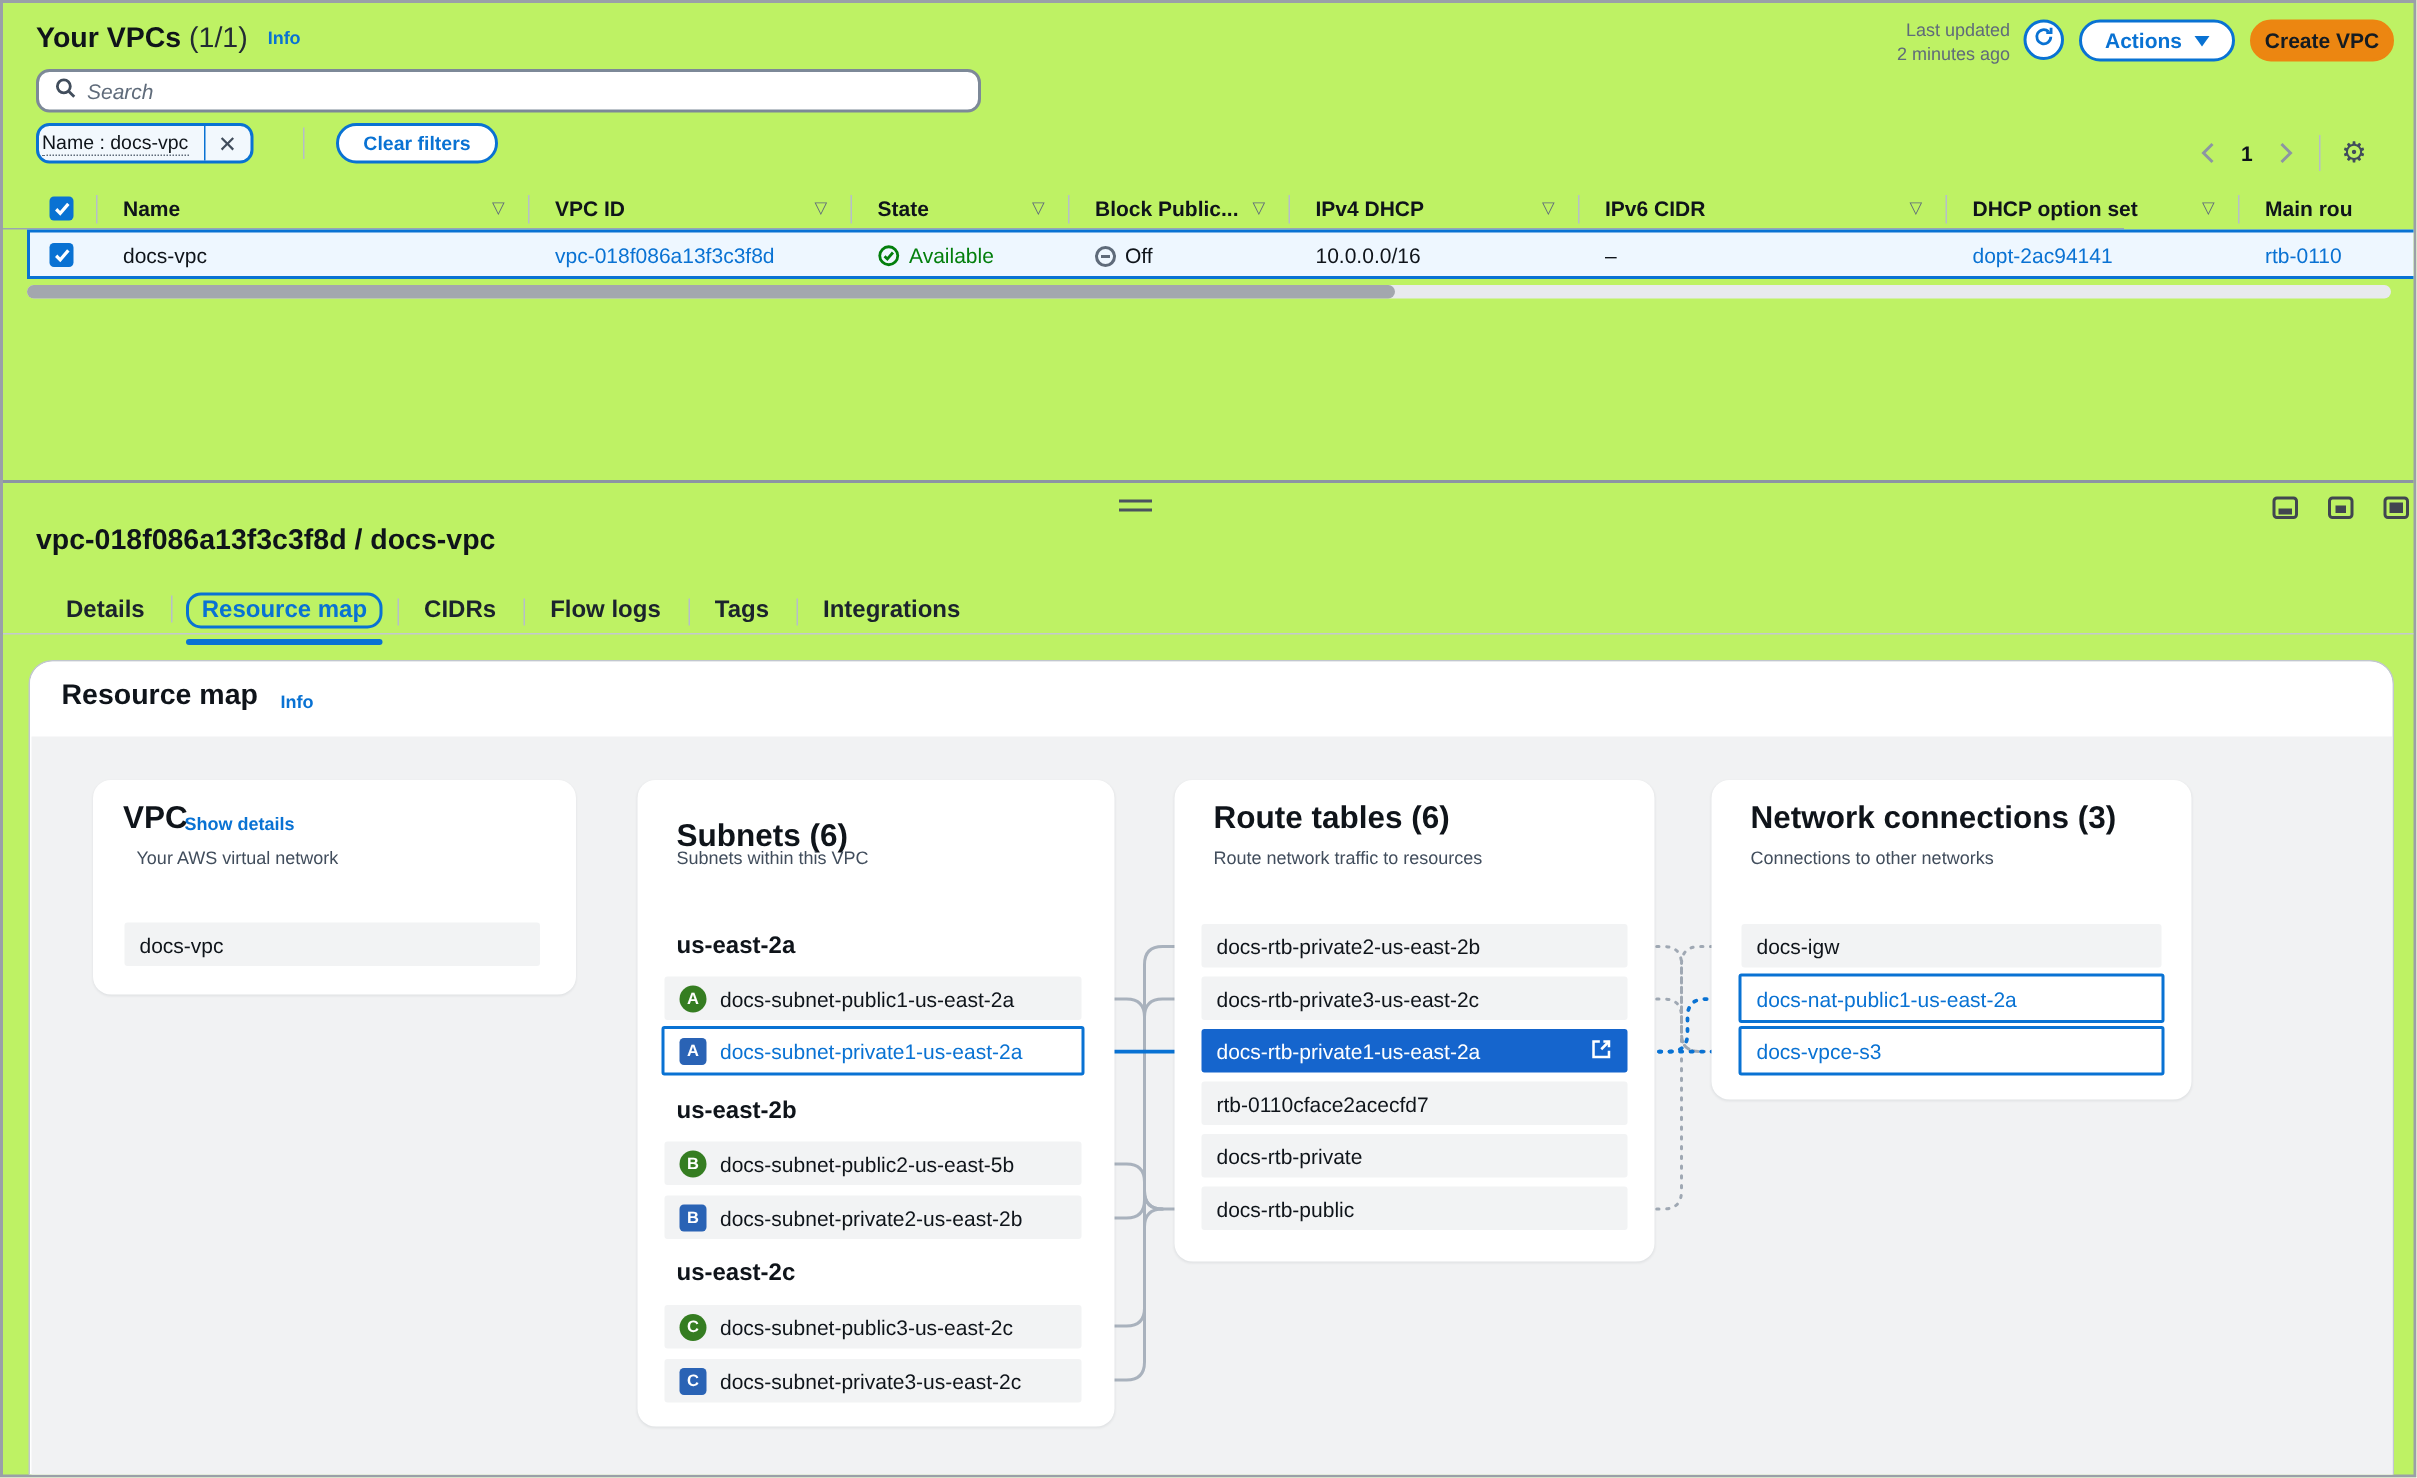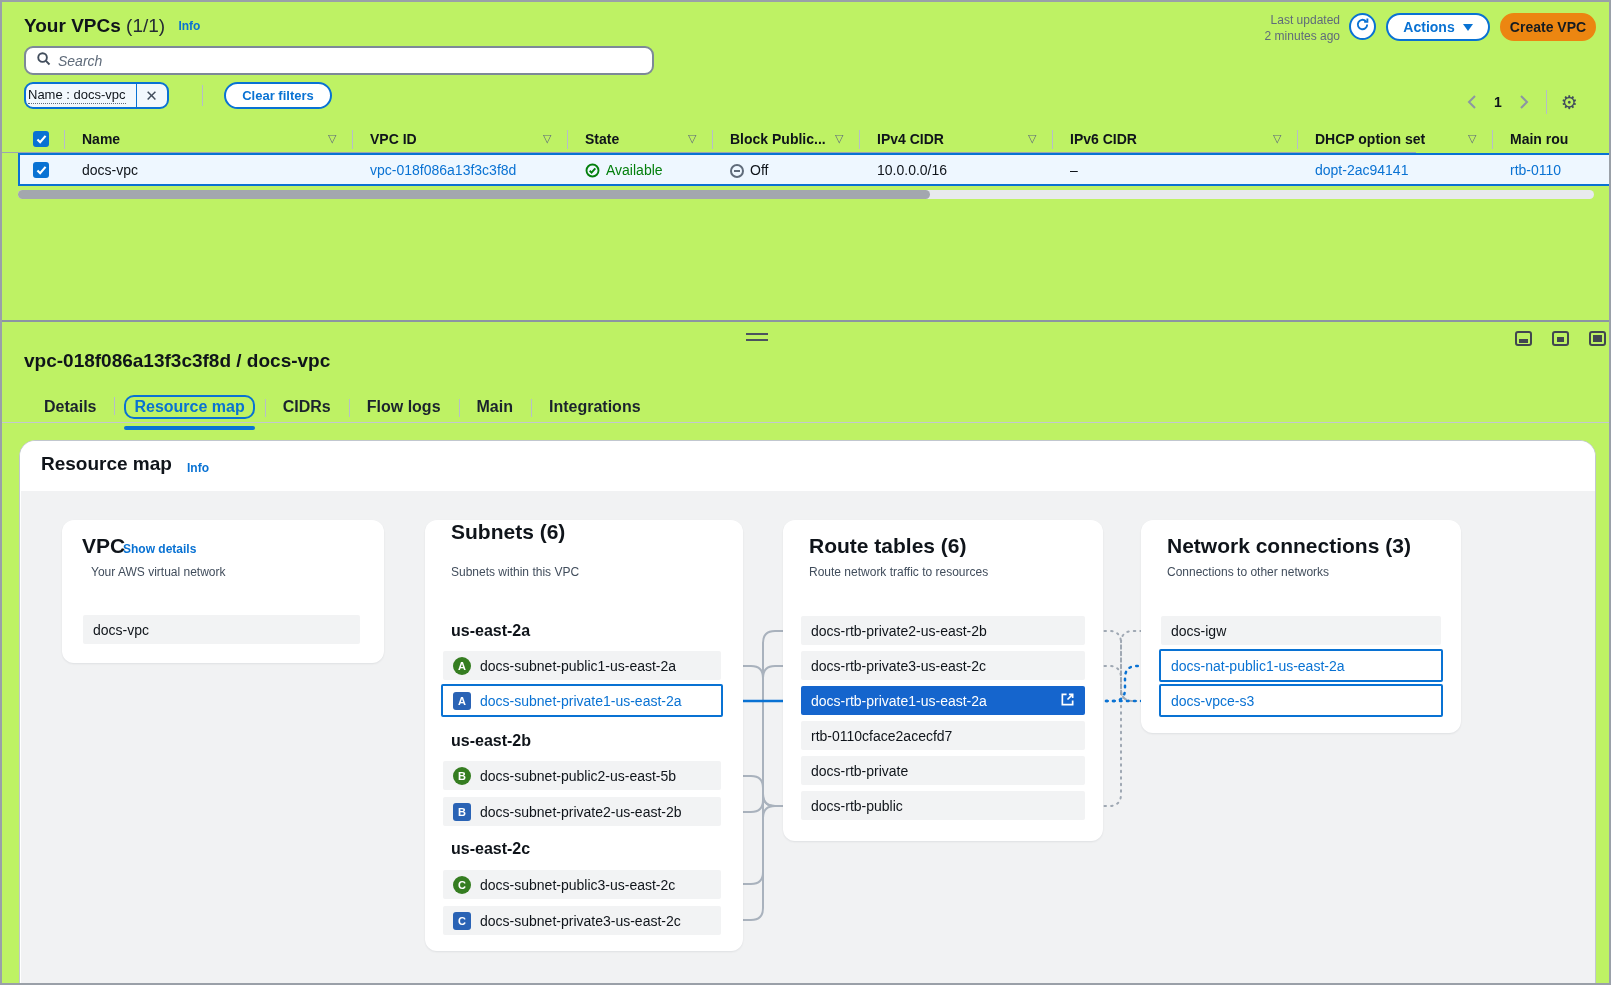--- a/index.html
+++ b/index.html
@@ -176,21 +176,21 @@
     <div class="col-divider" style="left:350px;"></div>
     <span class="th" style="left:368px;">VPC ID</span>
     <span class="sort-icon" style="left:541px;">▽</span>
     <div class="col-divider" style="left:565px;"></div>
     <span class="th" style="left:583px;">State</span>
     <span class="sort-icon" style="left:686px;">▽</span>
     <div class="col-divider" style="left:710px;"></div>
     <span class="th" style="left:728px;">Block Public...</span>
     <span class="sort-icon" style="left:833px;">▽</span>
     <div class="col-divider" style="left:857px;"></div>
-    <span class="th" style="left:875px;">IPv4 CIDR</span>
+    <span class="th" style="left:875px;">IPv4 DHCP</span>
     <span class="sort-icon" style="left:1026px;">▽</span>
     <div class="col-divider" style="left:1050px;"></div>
     <span class="th" style="left:1068px;">IPv6 CIDR</span>
     <span class="sort-icon" style="left:1271px;">▽</span>
     <div class="col-divider" style="left:1295px;"></div>
     <span class="th" style="left:1313px;">DHCP option set</span>
     <span class="sort-icon" style="left:1466px;">▽</span>
     <div class="col-divider" style="left:1490px;"></div>
     <span class="th" style="left:1508px;">Main rou</span>
   </div>
@@ -233,21 +233,21 @@
   </div>
 
   <div class="detail-heading">vpc-018f086a13f3c3f8d / docs-vpc</div>
 
   <div class="tabs-underline"></div>
   <div class="tabs">
     <span class="tab">Details</span>
     <span class="tab selected"><span class="tab-ring">Resource map</span></span>
     <span class="tab">CIDRs</span>
     <span class="tab">Flow logs</span>
-    <span class="tab">Main</span>
+    <span class="tab">Tags</span>
     <span class="tab">Integrations</span>
   </div>
 
   <div class="rm-card">
     <div class="rm-header">
       <span class="rm-title">Resource map</span>
       <a class="rm-info" href="#">Info</a>
     </div>
 
     <div class="rm-canvas">
@@ -275,21 +275,21 @@
       <div class="node-card" style="left:41px; top:29px; width:322px; height:143px;">
         <span class="nc-title" style="left:20px; top:14px;">VPC</span>
         <a class="show-details" href="#" style="position:absolute; left:61px; top:22px;">Show details</a>
         <span class="nc-sub" style="left:29px; top:45px;">Your AWS virtual network</span>
         <div class="map-item" style="left:21px; top:95px; width:277px;">
           <span>docs-vpc</span>
         </div>
       </div>
 
       <div class="node-card" style="left:404px; top:29px; width:318px; height:431px;">
-        <span class="nc-title" style="left:26px; top:0;">Subnets (6)</span>
+        <span class="nc-title" style="left:26px; top:26px;">Subnets (6)</span>
         <span class="nc-sub" style="left:26px; top:45px;">Subnets within this VPC</span>
 
         <span class="group-label" style="left:26px; top:102px;">us-east-2a</span>
         <div class="map-item" style="left:18px; top:131px; width:278px;">
           <span class="badge public">A</span>
           <span>docs-subnet-public1-us-east-2a</span>
         </div>
         <div class="map-item sel-outline" style="left:16px; top:164px; width:282px; height:33px;">
           <span class="badge private">A</span>
           <span>docs-subnet-private1-us-east-2a</span>

